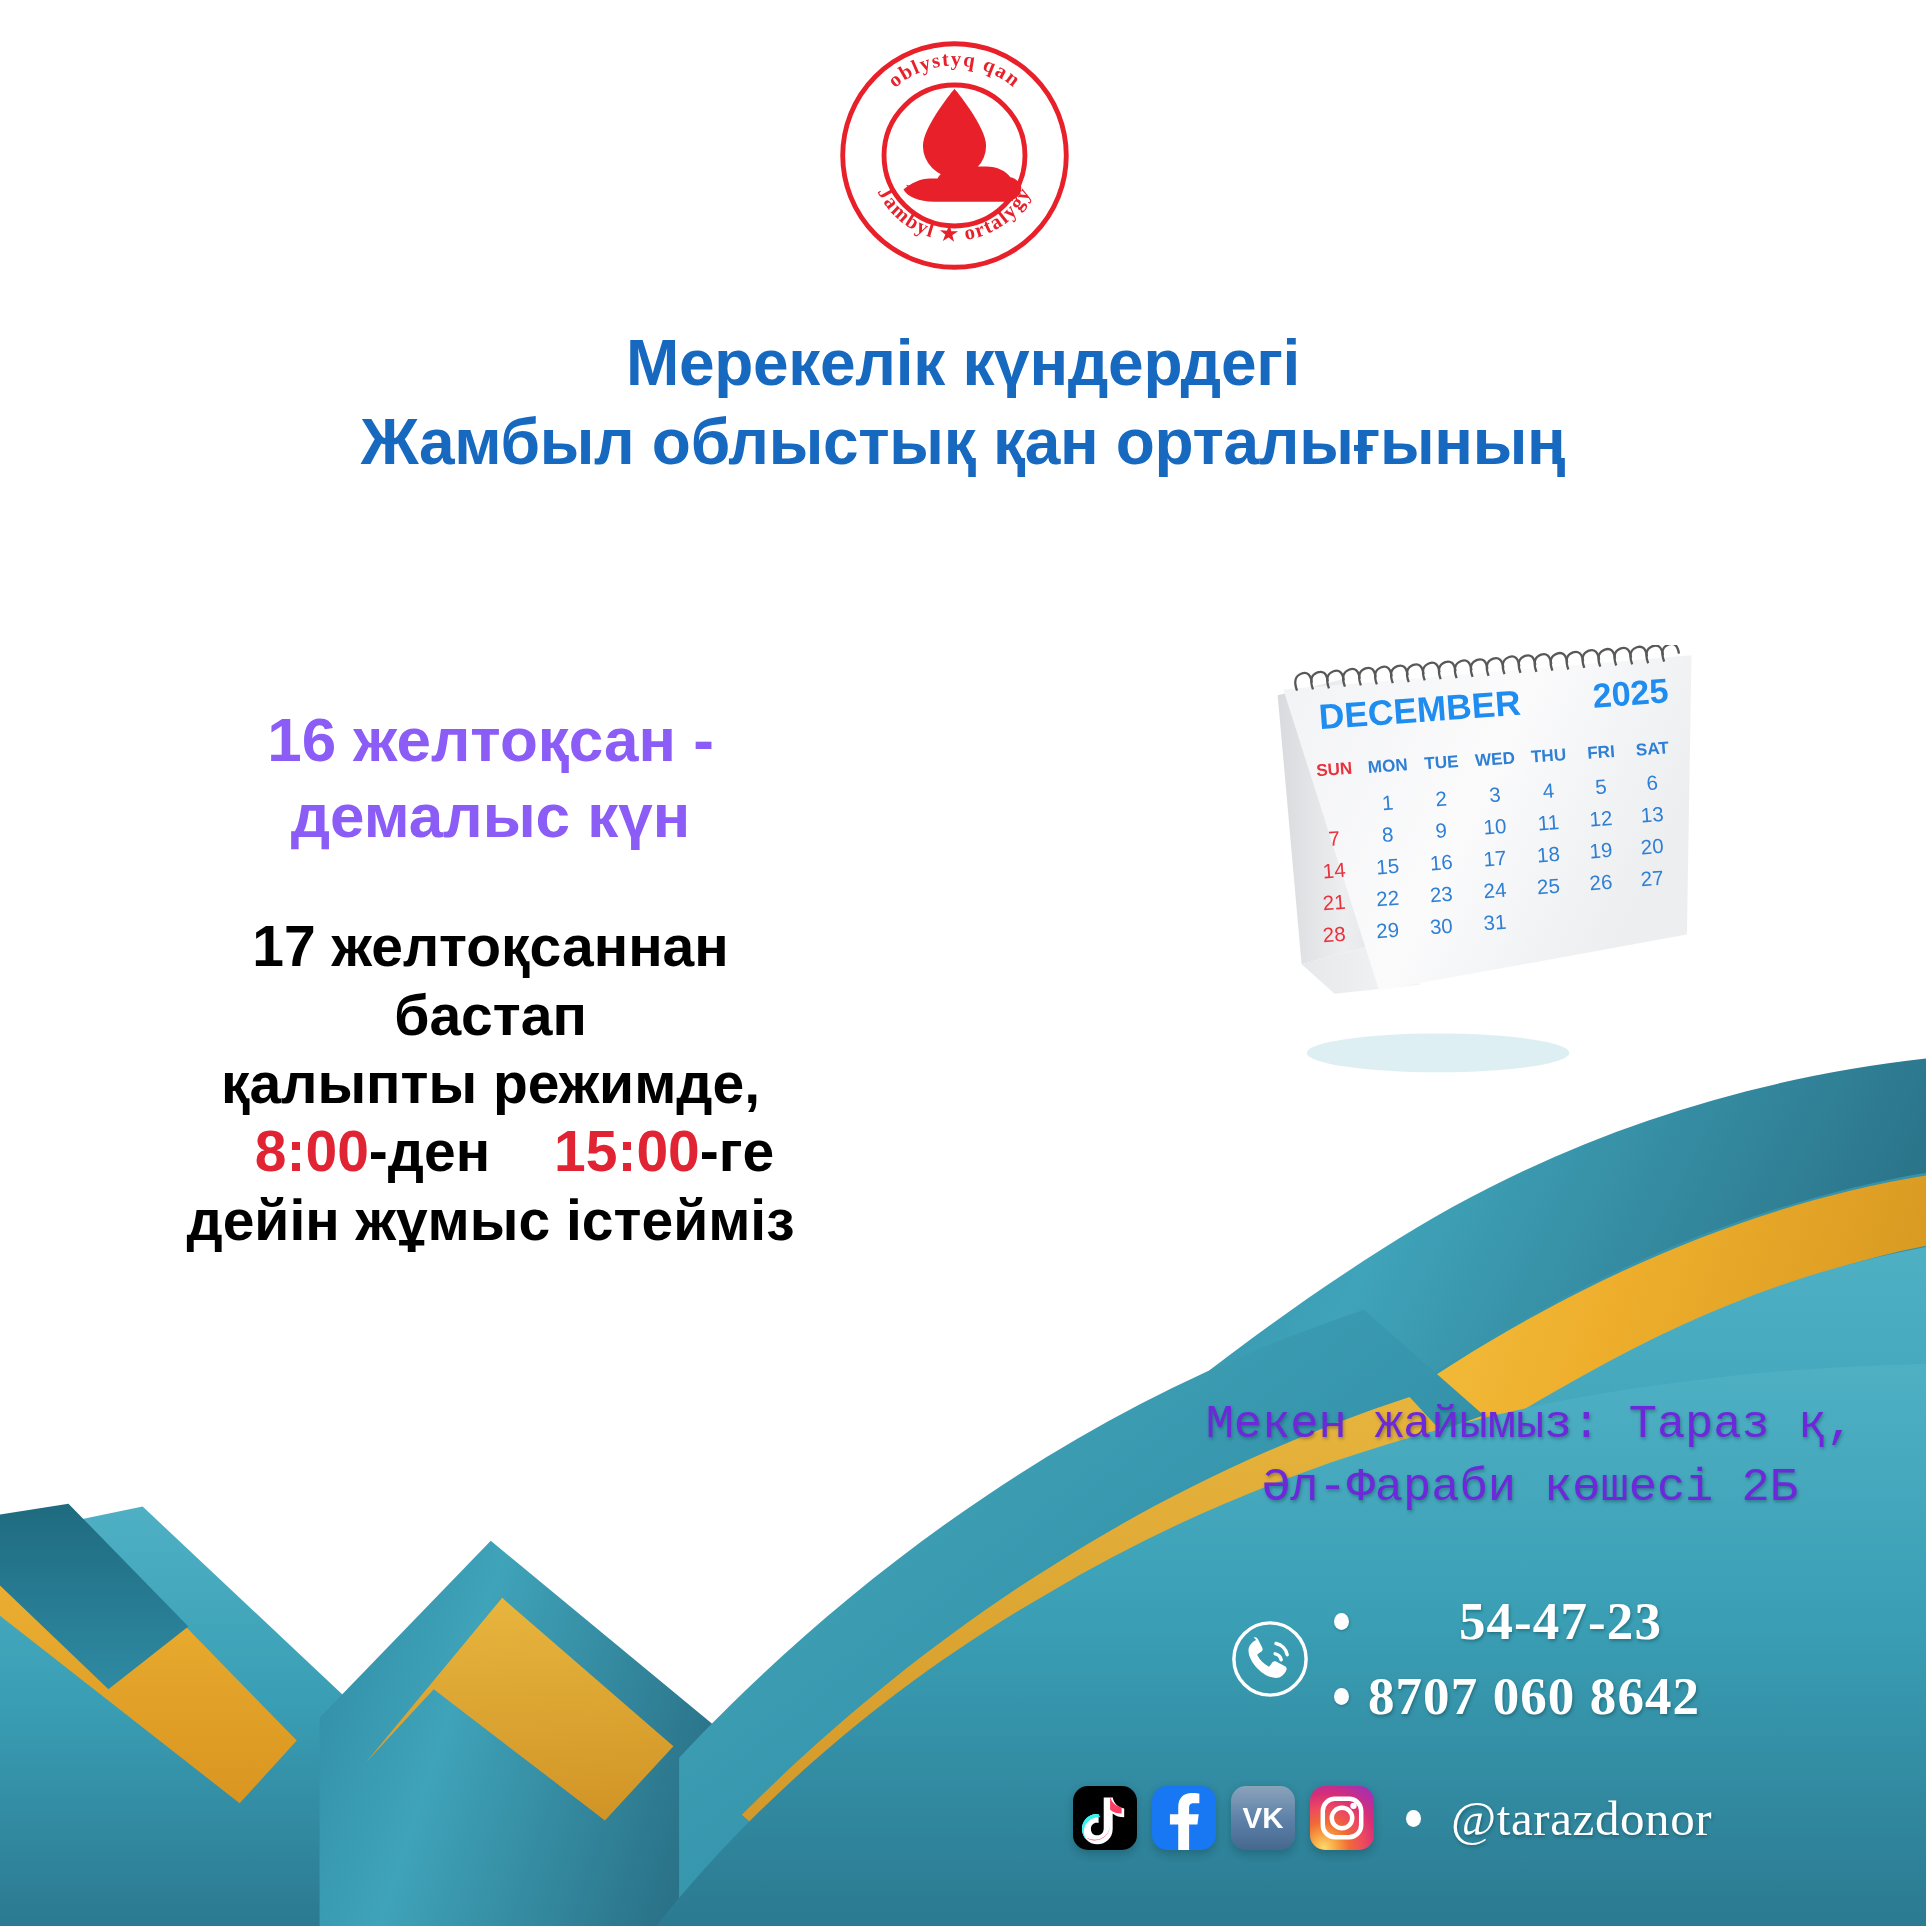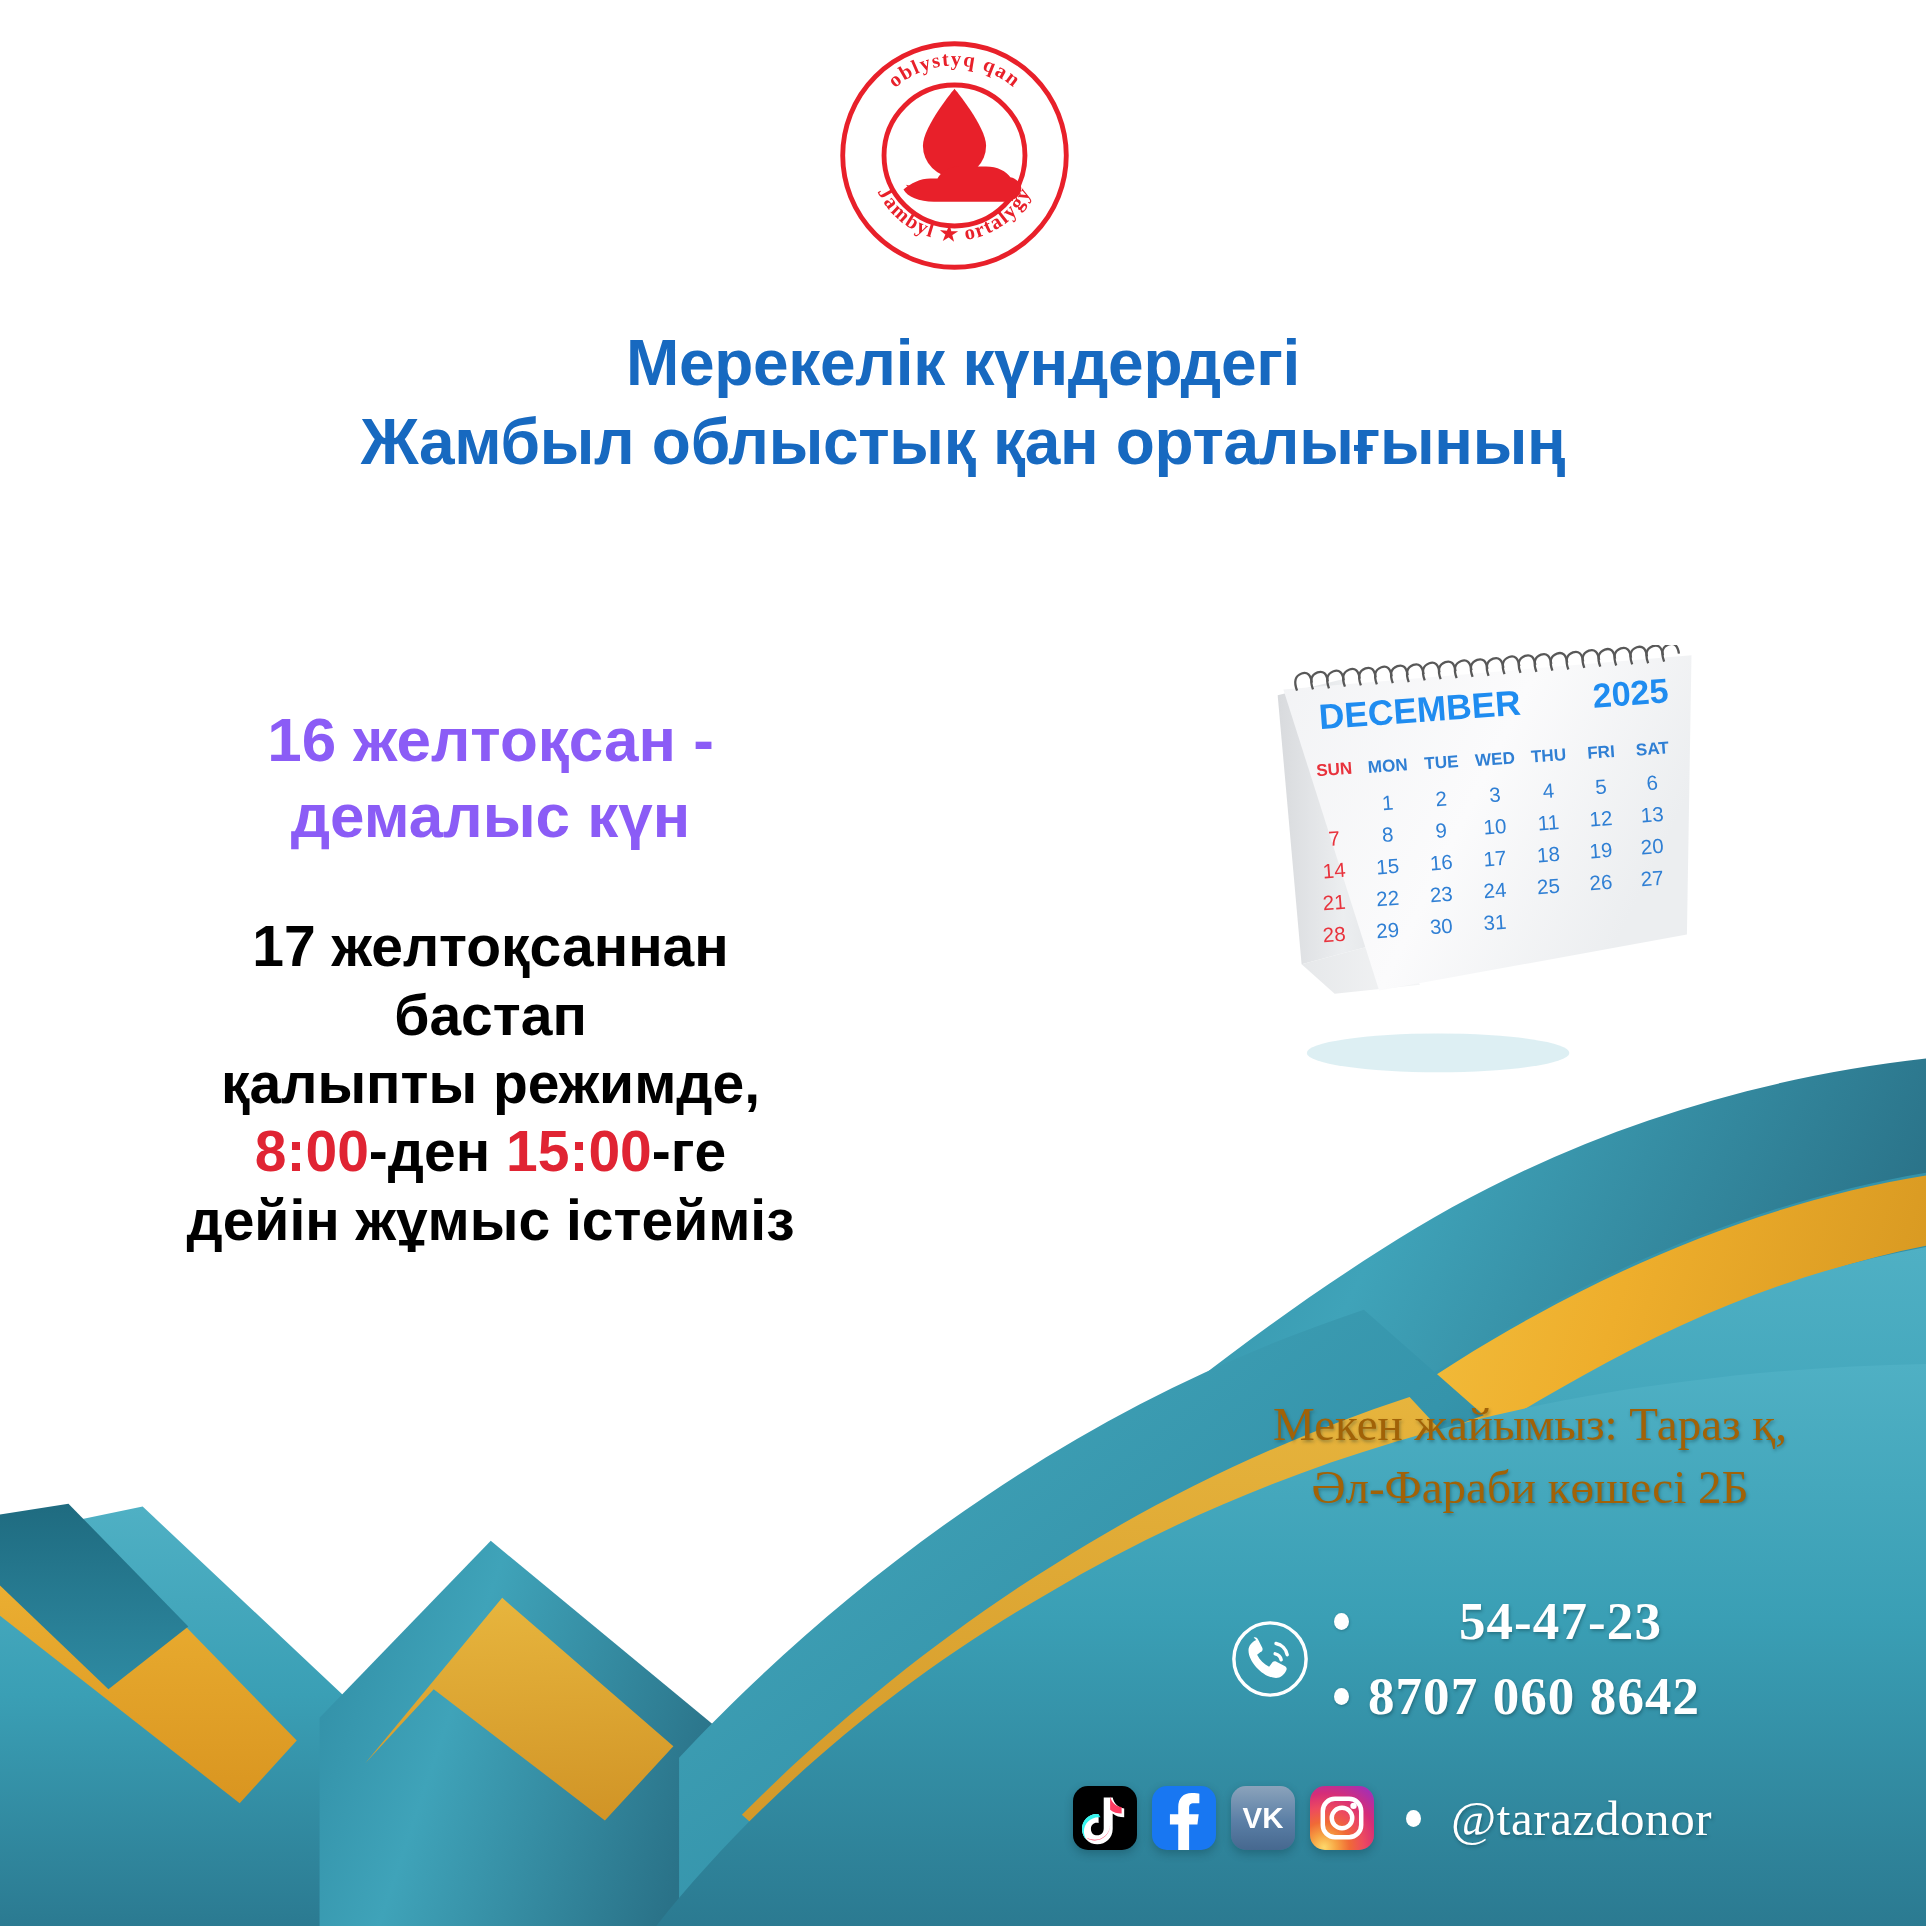--- a/index.html
+++ b/index.html
@@ -33,29 +33,29 @@
   
   .left-block{position:absolute;left:68px;top:702px;width:845px;z-index:6;text-align:center;}
   .hol{
     color:#8b5cf6;font-weight:bold;font-size:62px;line-height:1.22;
   }
   .hol .ln{display:block;}
   .sched{
     margin-top:59px;color:#000;font-weight:bold;font-size:57px;line-height:1.20;
   }
   .sched .ln{display:block;}
-  .sched .red{color:#e02433;}
+  .sched .red{color:#e02433;margin-left:48px;}
 
   
   .calendar{position:absolute;left:1267px;top:645px;width:434px;height:399px;z-index:6;}
 
   
   .address{
     position:absolute;left:1159px;top:1393px;width:742px;z-index:8;
-    color:#a16207;font-family:Liberation Serif, serif;
+    color:#6d28d9;font-family:Liberation Mono, monospace;
     font-size:47px;line-height:1.35;text-align:center;
     text-shadow:1.1px 1.7px 3.4px rgba(0,40,50,.35);
   }
   .address .ln{display:block;}
 
   .phones{position:absolute;left:1227px;top:1592px;z-index:8;display:flex;align-items:center;gap:20.5px;}
   .phone-icon{width:86px;height:86px;flex:0 0 auto;}
   .phone-list{display:flex;flex-direction:column;gap:17px;font-weight:bold;}
   .phone-row{display:flex;align-items:center;gap:19.4px;}
   .dot{width:15px;height:17px;border-radius:50%;background:#fff;flex:0 0 auto;

